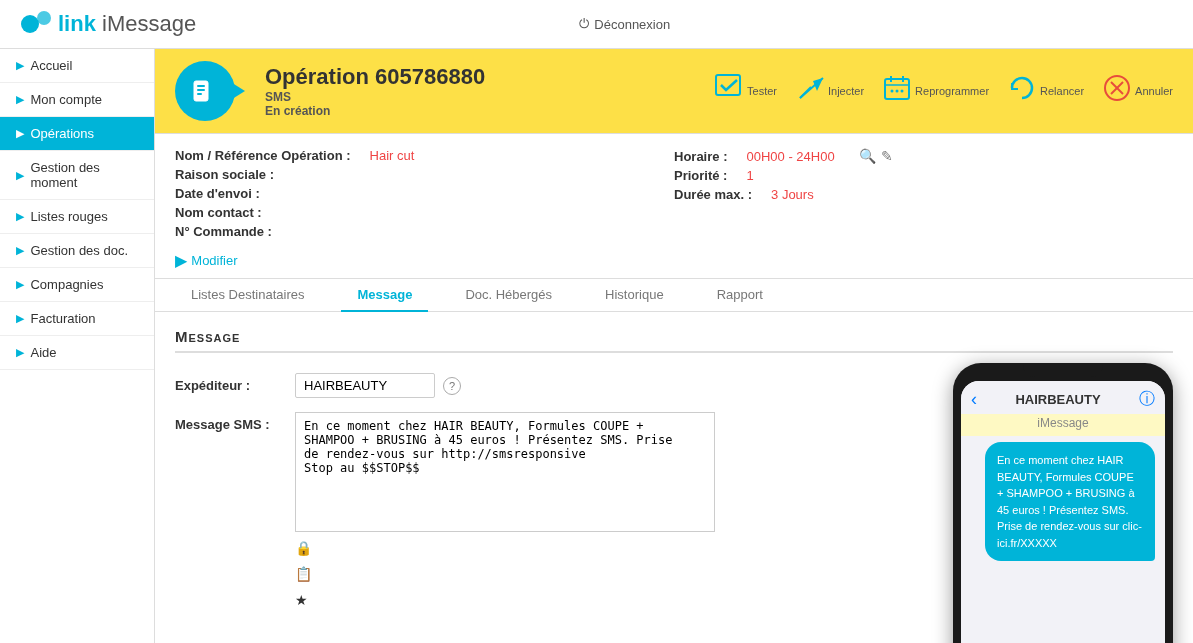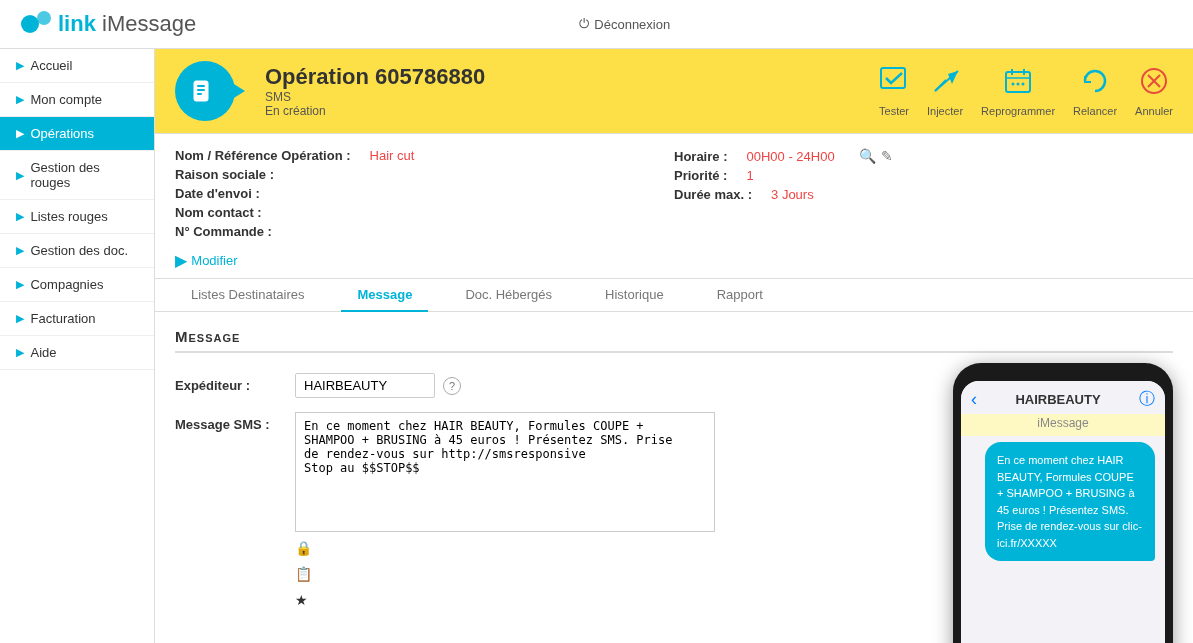--- a/index.html
+++ b/index.html
@@ -71,30 +71,30 @@
       width: 0; height: 0;
       border-top: 10px solid transparent;
       border-bottom: 10px solid transparent;
       border-left: 16px solid #00b4d8;
       margin-left: -6px;
       flex-shrink: 0;
     }
     .op-title-area { flex: 1; }
     .op-title { font-size: 22px; font-weight: bold; color: #333; }
     .op-subtitle { color: #555; font-size: 12px; }
-    .op-subtitle span { display: block; }
+    .op-subtitle span { display: block; font-weight: bold; }
 
     .op-actions {
       display: flex;
       gap: 18px;
       align-items: center;
     }
     .op-action {
       display: flex;
-      flex-direction: column;
+      flex-direction: row;
       align-items: center;
       cursor: pointer;
       color: #555;
       font-size: 11px;
       gap: 3px;
       justify-content: space-between;
     }
     .op-action-icon { font-size: 24px; }
     .op-action-icon.cyan { color: #00b4d8; }
     .op-action-icon.red { color: #e74c3c; }
@@ -306,21 +306,21 @@
     <div class="sidebar-item">
       <span class="sidebar-chevron">▶</span>
       <span>Mon compte</span>
     </div>
     <div class="sidebar-item active">
       <span class="sidebar-chevron">▶</span>
       <span>Opérations</span>
     </div>
     <div class="sidebar-item">
       <span class="sidebar-chevron">▶</span>
-      <span>Gestion des rouges</span>
+      <span>Gestion des moment</span>
     </div>
     <div class="sidebar-item">
       <span class="sidebar-chevron">▶</span>
       <span>Listes rouges</span>
     </div>
     <div class="sidebar-item">
       <span class="sidebar-chevron">▶</span>
       <span>Gestion des doc.</span>
     </div>
     <div class="sidebar-item">

